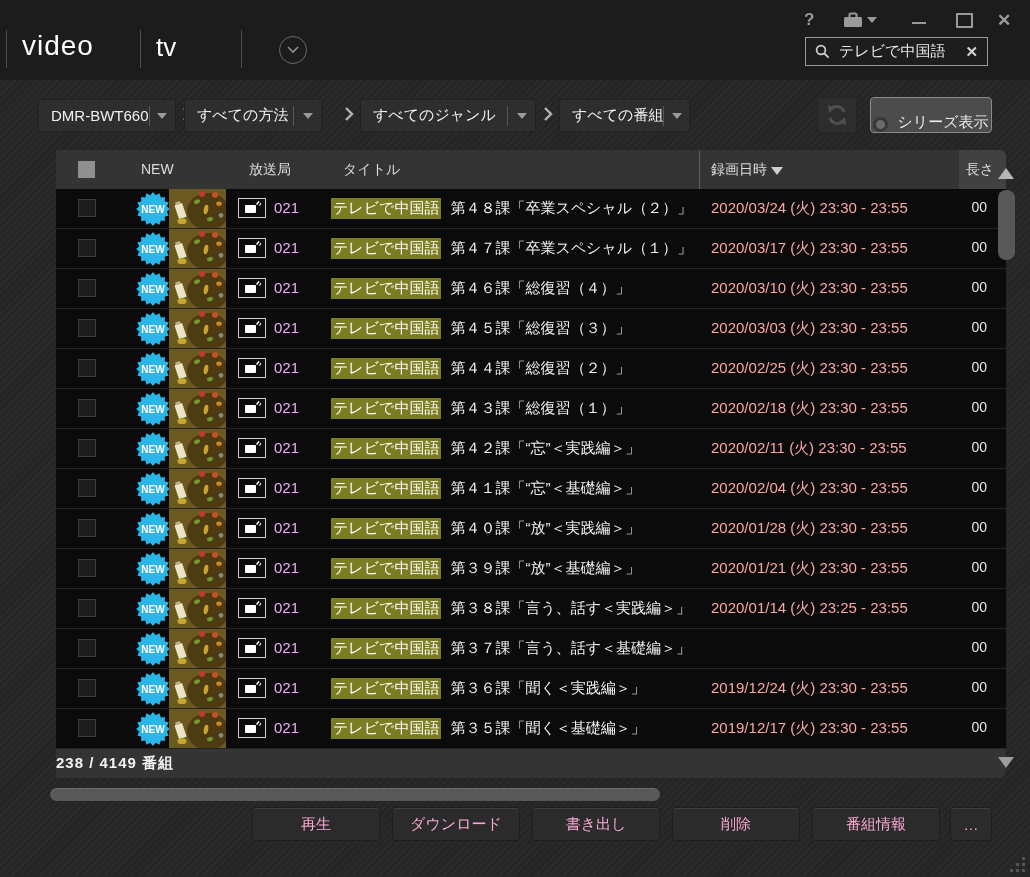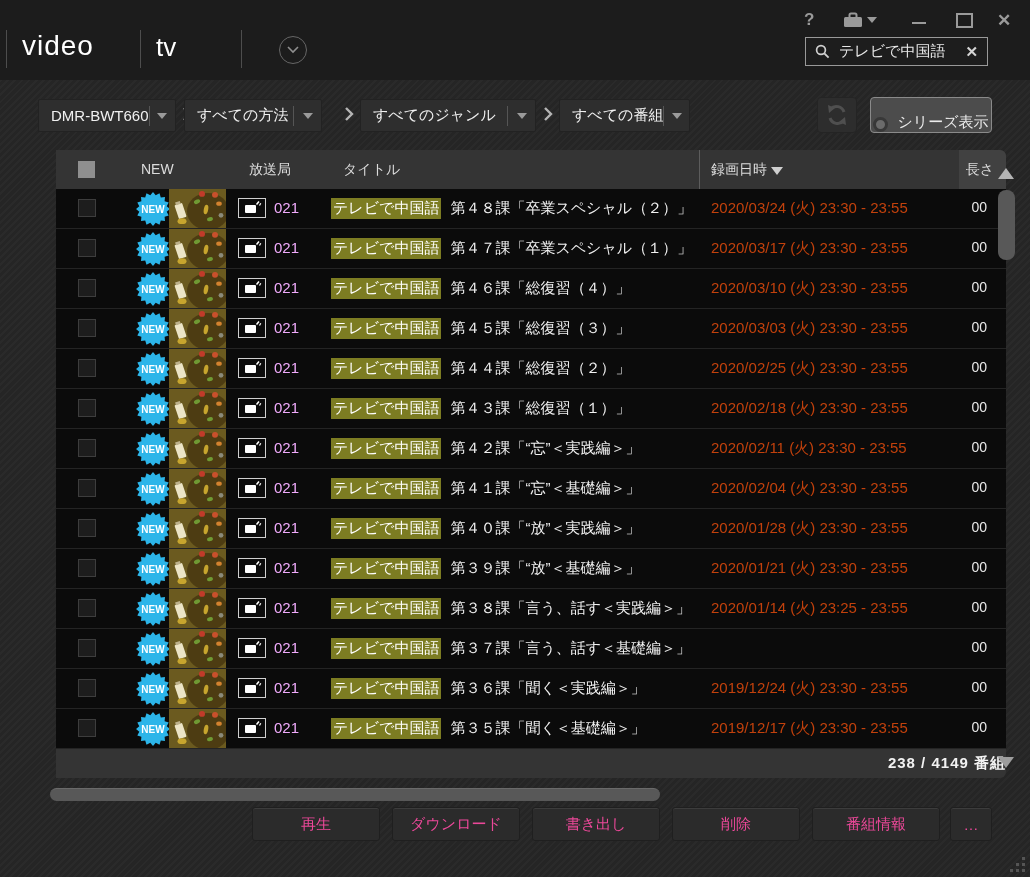--- a/index.html
+++ b/index.html
@@ -50,31 +50,31 @@
   .t-body{background:#0b0b0b;}
   .row{position:relative;height:39px;border-bottom:1px solid #242424;background:#0b0b0b;}
   .chk{position:absolute;left:22px;top:10px;width:16px;height:16px;background:#1d1d1d;border:1px solid #3d3d3d;}
   .newbadge{position:absolute;left:80px;top:3px;width:34px;height:34px;}
   .thumb{position:absolute;left:113px;top:0;width:57px;height:39px;display:block;}
   .chan-ico{position:absolute;left:182px;top:9px;}
   .chan{position:absolute;left:218px;top:10px;color:#f0abfc;font-size:15px;}
   .ttl-wrap{position:absolute;left:275px;top:9px;display:flex;align-items:center;gap:9px;white-space:nowrap;}
   .hl{background:#7c7c22;color:#ffffff;font-size:15px;padding:1px 2px;}
   .ttl{color:#f2f2f2;font-size:15px;}
-  .date{position:absolute;left:655px;top:10px;color:#c2410c;font-size:15px;white-space:nowrap;}
+  .date{position:absolute;left:655px;top:10px;color:#fca5a5;font-size:15px;white-space:nowrap;}
   .len{position:absolute;right:19px;top:10px;color:#e8e8e8;font-size:14px;}
-  .t-footer{height:29px;background:#343434;display:flex;align-items:center;justify-content:flex-end;}
+  .t-footer{height:29px;background:#343434;display:flex;align-items:center;justify-content:flex-start;}
   .t-footer .count{color:#f2f2f2;font-size:15px;font-weight:bold;letter-spacing:1px;}
   
   .vsb-up{position:absolute;left:998px;top:88px;width:0;height:0;border-left:8px solid transparent;border-right:8px solid transparent;border-bottom:11px solid #b5b5b5;}
   .vsb-thumb{position:absolute;left:998px;top:110px;width:17px;height:70px;background:#585858;border-radius:8px;}
   .vsb-down{position:absolute;left:998px;top:677px;width:0;height:0;border-left:8px solid transparent;border-right:8px solid transparent;border-top:11px solid #9d9d9d;}
   .hsb{position:absolute;left:50px;top:708px;width:610px;height:13px;background:#585858;border-radius:7px;border-top:1px solid #6a6a6a;box-sizing:border-box;}
   
-  .act-btn{position:absolute;top:727px;height:34px;width:128px;background:#2b2b2b;border:1px solid #1f1f1f;box-shadow:inset 0 1px 0 #3c3c3c;border-radius:3px;box-sizing:border-box;display:flex;align-items:center;justify-content:center;color:#ec4899;font-size:15px;}
+  .act-btn{position:absolute;top:727px;height:34px;width:128px;background:#2b2b2b;border:1px solid #1f1f1f;box-shadow:inset 0 1px 0 #3c3c3c;border-radius:3px;box-sizing:border-box;display:flex;align-items:center;justify-content:center;color:#f9a8d4;font-size:15px;}
   .act-more{width:42px;}
   .grip{position:absolute;left:1008px;top:775px;}
 </style>
 </head>
 <body>
 
 <div class="titlebar">
   <div class="tab-sep" style="left:6px"></div>
   <div class="tab-video">video</div>
   <div class="tab-sep" style="left:140px"></div>

